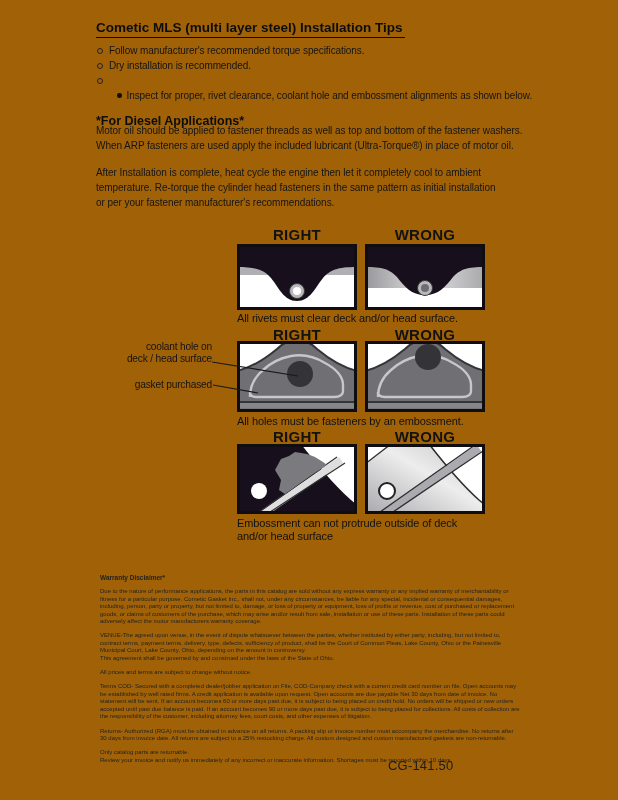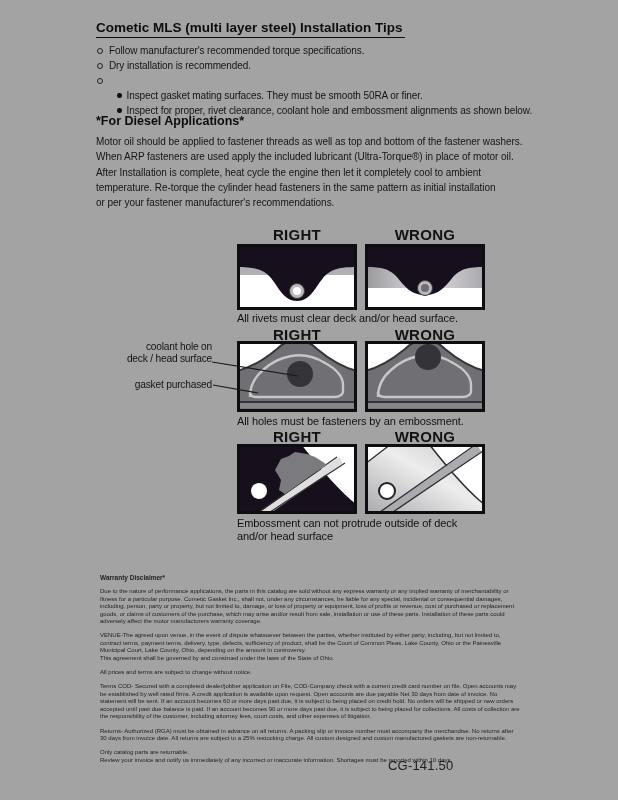--- a/index.html
+++ b/index.html
@@ -1,34 +1,34 @@
 <!DOCTYPE html>
 <html><head>
 <meta charset="utf-8">
 <style>
   html,body{margin:0;padding:0;background:#e8e8e8;}
   .page{
-    position:relative;width:618px;height:800px;background:#a3a3a3;
+    position:relative;width:618px;height:800px;background:#a16207;
     font-family:"Liberation Sans", sans-serif;color:#1a1a1a;overflow:hidden;
     margin:0 auto;
   }
   .abs{position:absolute;}
   .page-title{
     left:96px;top:20px;font-size:13.5px;font-weight:bold;color:#0d0d0d;
     border-bottom:1.5px solid #0d0d0d;padding:0 2px 2px 0;letter-spacing:0;
     white-space:nowrap;
   }
   .tips{left:97px;top:43px;font-size:10px;letter-spacing:-0.1px;color:#141414;}
   .tip-row{display:flex;align-items:center;height:15px;white-space:nowrap;}
   .tip-row.sub{margin-left:20px;}
   .ob{width:4px;height:4px;border:1.2px solid #222;border-radius:50%;margin-right:6px;flex:0 0 auto;}
   .fb{width:4.5px;height:4.5px;background:#111;border-radius:50%;margin-right:5px;flex:0 0 auto;}
   .diesel-heading{left:96px;top:114px;font-size:12.5px;font-weight:bold;color:#0d0d0d;white-space:nowrap;}
   .bodypara{font-size:10px;line-height:15.2px;letter-spacing:-0.05px;white-space:pre-line;color:#141414;width:470px;}
-  .p1{left:96px;top:134px;}
+  .p1{left:96px;top:123px;}
   .p2{left:96px;top:165px;}
   .p3{left:96px;top:210px;}
   .dlabel{width:120px;text-align:center;font-size:15px;font-weight:bold;color:#121212;letter-spacing:0.3px;}
   .dcap{font-size:11px;color:#111;letter-spacing:-0.1px;white-space:pre-line;line-height:13px;}
   .callout{width:116px;text-align:right;font-size:10.2px;line-height:11.5px;color:#141414;white-space:pre-line;letter-spacing:-0.2px;}
   .dbox{display:block;}
   .legal{left:100px;top:574px;width:420px;font-size:6px;line-height:7.4px;color:#222;letter-spacing:0;}
   .legal h4{margin:0 0 7px 0;font-size:6.5px;font-weight:bold;}
   .legal p{margin:0 0 7px 0;white-space:pre-line;}
   .pagenum{left:388px;top:758px;font-size:13px;color:#1c1c1c;letter-spacing:0.2px;}
@@ -45,24 +45,20 @@
     <div class="tip-row">
       <span class="ob"></span>
       <span>Follow manufacturer's recommended torque specifications.</span>
     </div>
     <div class="tip-row">
       <span class="ob"></span>
       <span>Dry installation is recommended.</span>
     </div>
     <div class="tip-row">
       <span class="ob"></span>
-    </div>
-    <div class="tip-row sub">
-      <span class="fb"></span>
-      <span>Inspect gasket mating surfaces.  They must be smooth 50RA or finer.</span>
     </div>
     <div class="tip-row sub">
       <span class="fb"></span>
       <span>Inspect for proper, rivet clearance, coolant hole and embossment alignments as shown below.</span>
     </div>
   </div>
 
   <div class="abs diesel-heading">*For Diesel Applications*</div>
   <div class="abs bodypara p1">Motor oil should be applied to fastener threads as well as top and bottom of the fastener washers.
 When ARP fasteners are used apply the included lubricant (Ultra-Torque®) in place of motor oil.</div>

